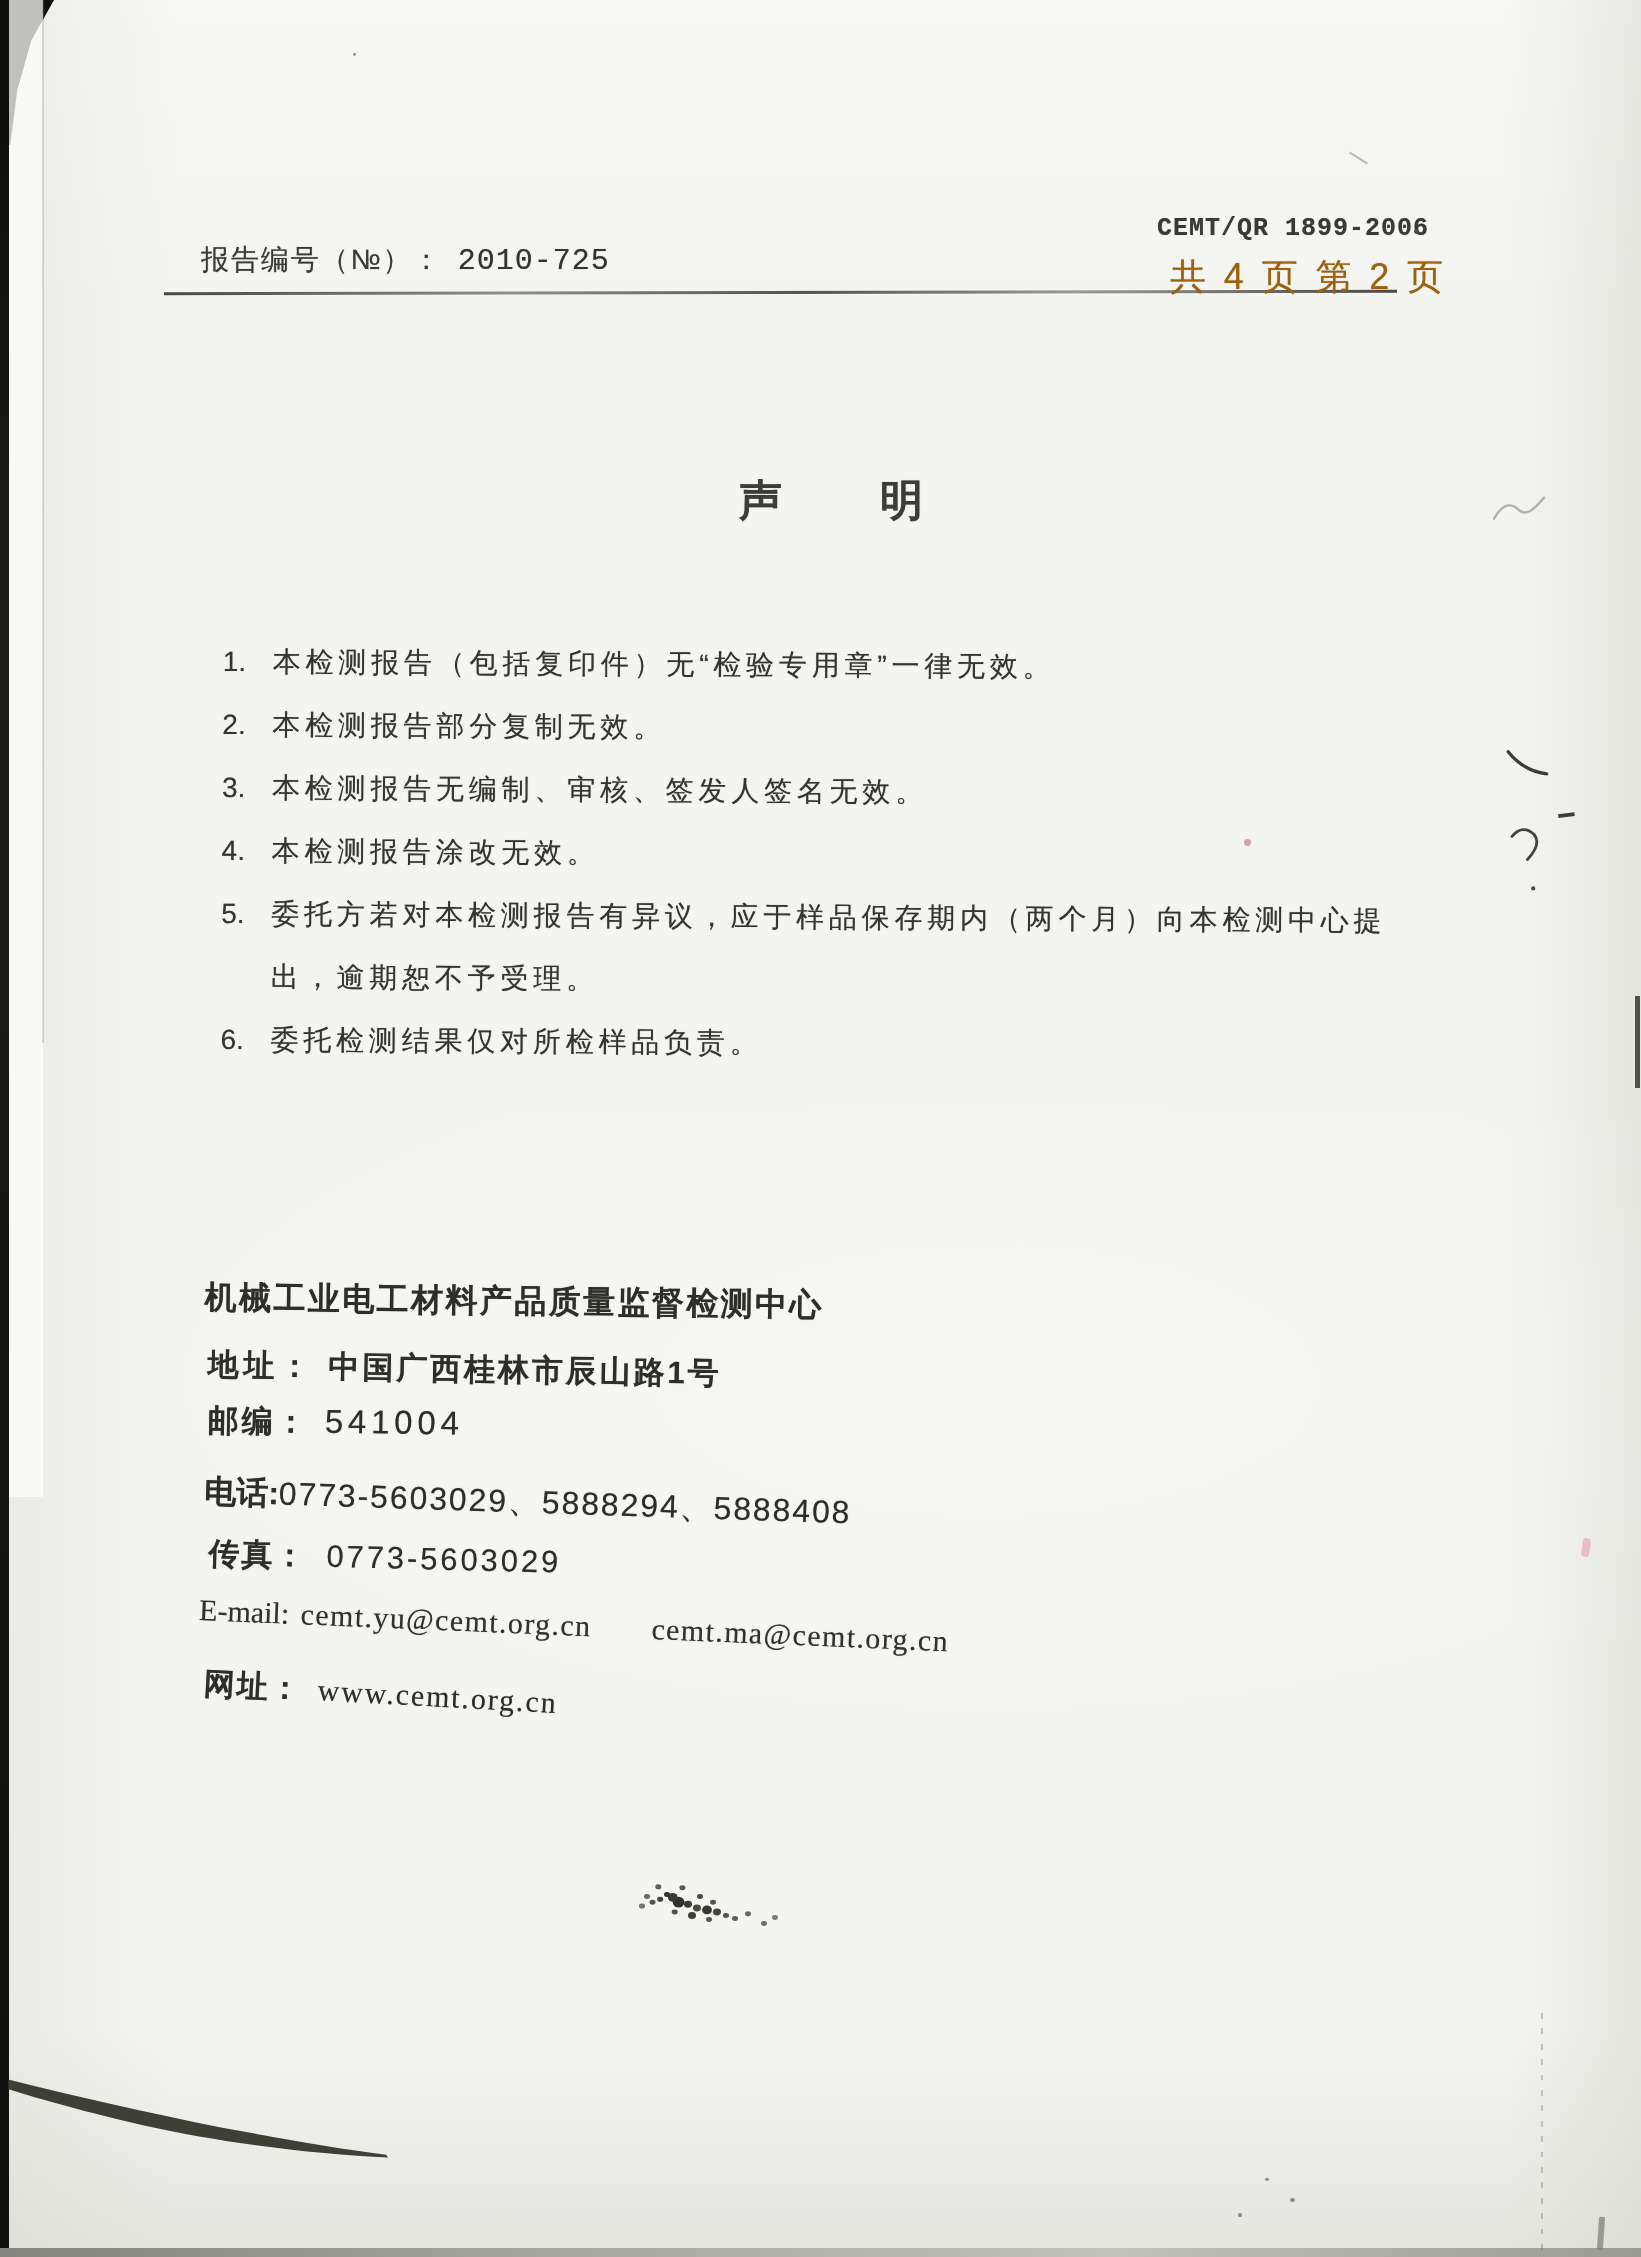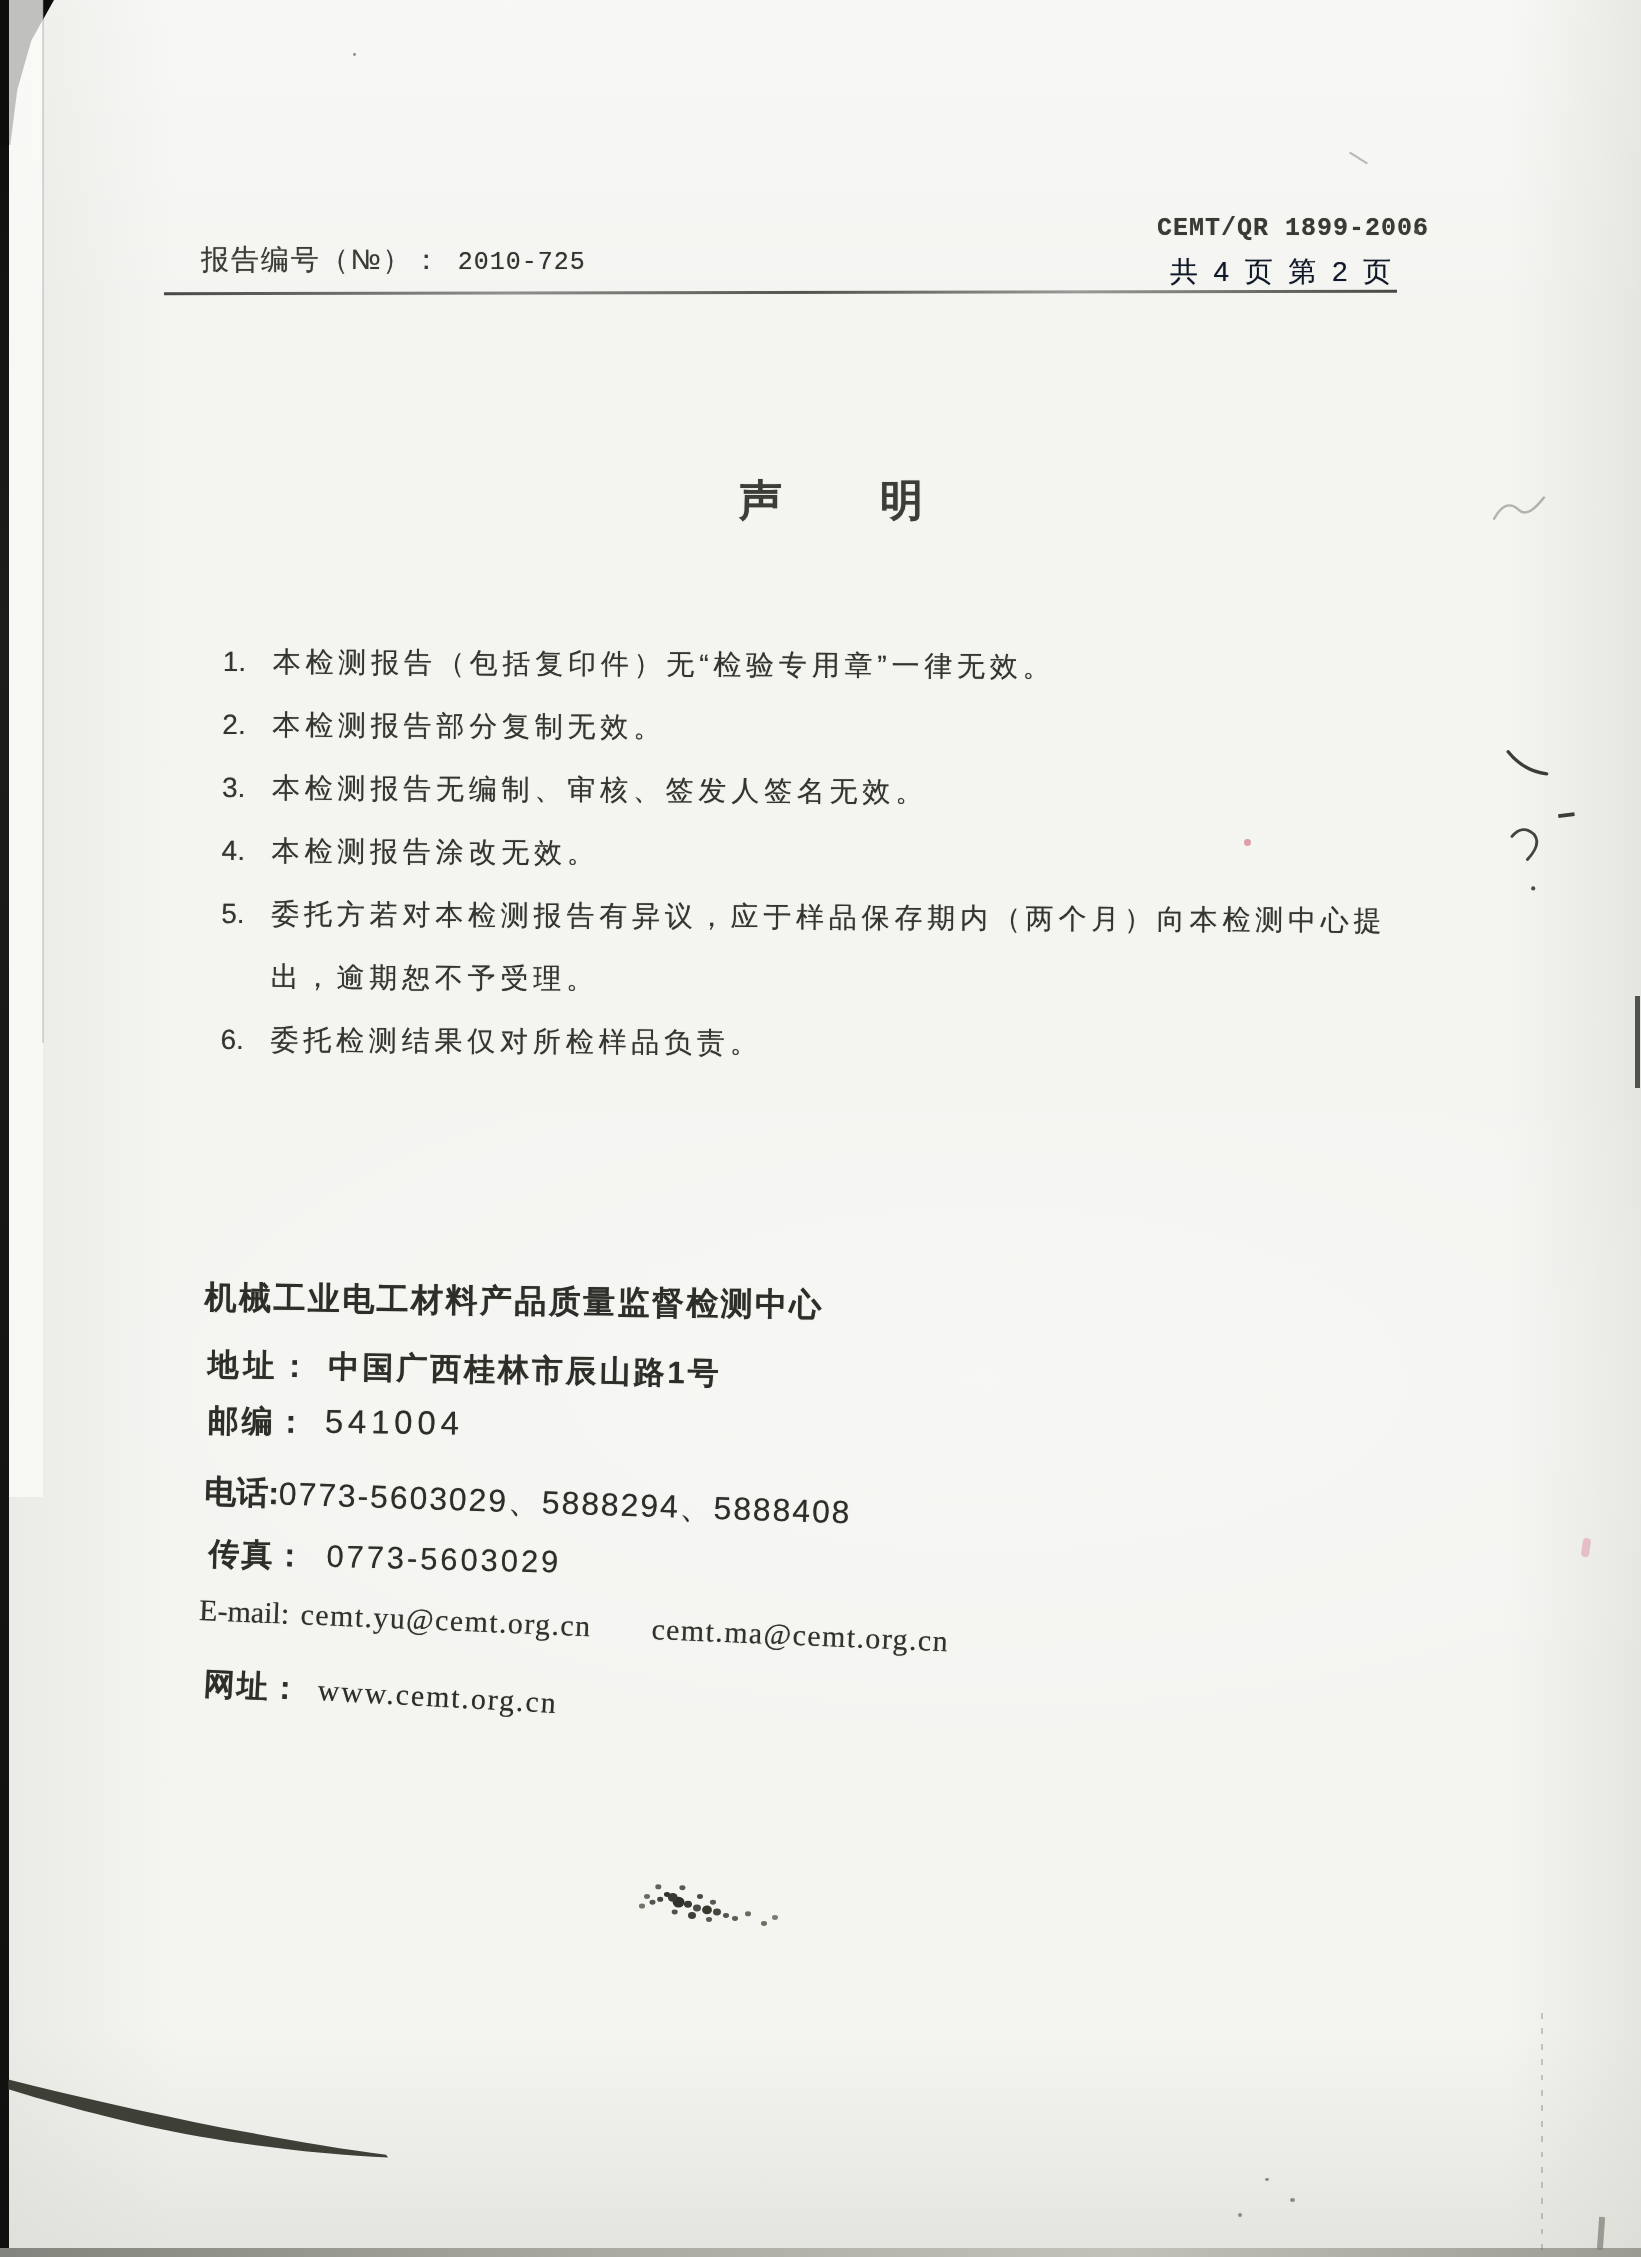--- a/index.html
+++ b/index.html
@@ -53,25 +53,25 @@
       21px 9.7px 0 1px #3a3a34,30px 13.5px 0 1px #4a4a44,-14.5px 7.7px 0 0 #55554e,
       40px 15.4px 0 1.9px #38382f,50px 17.4px 0 1px #46463f,59px 21px 0 0 #55554c,
       -20px 1.9px 0 0 #6a6a62,15.4px -6.8px 0 0 #5a5a52,33px 1.9px 0 0 #4c4c45,
       46px 7.7px 0 0 #57574e,68px 24px 0 0 #5e5e55,81px 19.3px 0 0 #6a6a5f,
       7.7px 17.4px 0 0 #50504a,25px 21px 0 1px #3f3f38,-8.7px -7.7px 0 0 #62625a,
       97px 29px 0 0 #6e6e63,108px 23px 0 0 #7c7c71,42px 25px 0 0 #59594f,
       -25px 11.6px 0 0 #74746a;}
 
   
   #report-no{left:201px;top:241px;font-size:28px;letter-spacing:1.9px;color:#3b3b36;font-weight:500;white-space:nowrap;}
-  #report-no .val{font-family:"Liberation Mono",monospace;font-size:25px;letter-spacing:1px;margin-left:15.4px;color:#34342f;text-align:center;}
+  #report-no .val{font-family:"Liberation Mono",monospace;font-size:30px;letter-spacing:1px;margin-left:15.4px;color:#34342f;text-align:center;}
   #header-rule{left:164px;top:291px;width:1233px;height:2.9px;transform:rotate(-0.12deg);
     background:linear-gradient(to right,rgba(42,42,38,.85),rgba(42,42,38,.5) 28%,rgba(42,42,38,.8) 52%,rgba(42,42,38,.45) 74%,rgba(42,42,38,.85));}
   #doc-code{left:1157px;top:214px;font-size:25px;letter-spacing:1px;font-weight:600;color:#3a3a35;white-space:nowrap;}
-  #page-indicator{left:1170px;top:253px;font-size:28px;letter-spacing:3.9px;font-weight:500;color:#0f172a;white-space:nowrap;}
+  #page-indicator{left:1170px;top:253px;font-size:36px;letter-spacing:3.9px;font-weight:500;color:#a16207;white-space:nowrap;}
 
   
   #page-title{left:703px;top:472px;font-size:43px;font-weight:600;letter-spacing:98px;color:#3c3c38;white-space:nowrap;margin-left:36px;}
 
   
   #statement-list{left:223px;top:630px;width:1173px;transform:rotate(0.35deg);transform-origin:left top;
     font-size:28px;letter-spacing:4.8px;line-height:63px;color:#35352f;font-weight:400;}
   .stmt{display:flex;align-items:flex-start;}
   .stmt-num{flex:0 0 50px;letter-spacing:0;}
   .stmt-text{flex:1;}

